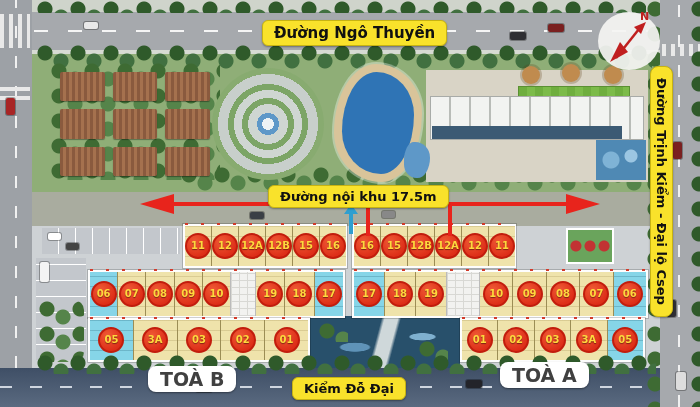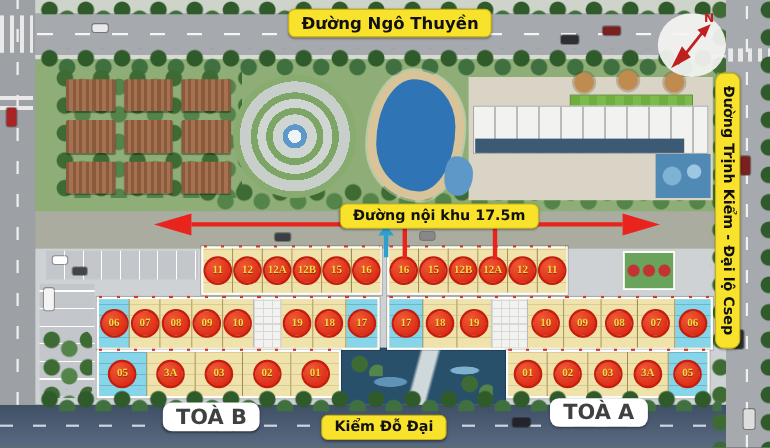--- a/index.html
+++ b/index.html
@@ -73,21 +73,21 @@
   .garden-left{position:absolute;left:38px;top:300px;width:46px;height:62px;border-radius:10px;}
   .car{position:absolute;border-radius:2px;box-shadow:0 0 0 1px rgba(0,0,0,.3);}
   
   .wing{position:absolute;display:flex;border:2px solid #fdfdfd;background:#efe3ab;
     box-shadow:0 0 0 1px rgba(0,0,0,.18);z-index:3;}
   .wing::before{content:"";position:absolute;left:0;top:-3px;width:100%;height:2px;
     background:repeating-linear-gradient(90deg,#d23a2a 0 3px,transparent 3px 16px);}
   .ugroup{display:flex;height:100%;}
   .unit{position:relative;flex:1;min-width:0;background:#efe3ab;border-right:1px solid #9c8d55;
     display:flex;align-items:center;justify-content:center;
-    background-image:repeating-linear-gradient(0deg,transparent 0 9px,rgba(140,120,60,.22) 9px 10px);font-family:Liberation Serif, serif;}
+    background-image:repeating-linear-gradient(0deg,transparent 0 9px,rgba(140,120,60,.22) 9px 10px);}
   .unit:last-child{border-right:none;}
   .unit.blue{background-color:#86d5e8;
     background-image:repeating-linear-gradient(0deg,transparent 0 9px,rgba(30,90,110,.25) 9px 10px);}
   .num{width:26px;height:26px;border-radius:50%;flex:0 0 auto;
     background:radial-gradient(circle at 35% 30%,#ef5a35,#dd2e18 72%);
     border:2px solid #c21d0d;color:#ffd83d;font-weight:bold;font-size:10px;line-height:22px;
     text-align:center;text-shadow:0 1px 1px rgba(0,0,0,.45);}
   .core{width:26px;height:100%;background:#f2f2f0;border-left:1px solid #bbb;border-right:1px solid #bbb;
     background-image:repeating-linear-gradient(0deg,#d8d8d4 0 1px,transparent 1px 7px),
       repeating-linear-gradient(90deg,#d8d8d4 0 1px,transparent 1px 8px);}
@@ -357,21 +357,21 @@
   </svg>
 
   <svg class="compass" viewBox="0 0 66 66">
     <ellipse cx="33" cy="33" rx="31" ry="29" fill="#f4f4f2" opacity="0.93"></ellipse>
     <line x1="20" y1="50" x2="43" y2="21" stroke="#c01f1f" stroke-width="2.5"></line>
     <polygon points="50,14 45,26 38,19" fill="#c01f1f"></polygon>
     <polygon points="14,54 32,44 24,34" fill="#c01f1f"></polygon>
     <text x="44" y="12" font-size="11" font-weight="bold" fill="#c01f1f">N</text>
   </svg>
 
-  <div class="ylabel" style="left:262px;top:8px;font-size:15px;">Đường Ngô Thuyền</div>
-  <div class="ylabel" style="left:268px;top:185px;font-size:13px;margin-left:41px;">Đường nội khu 17.5m</div>
+  <div class="ylabel" style="left:262px;top:20px;font-size:15px;">Đường Ngô Thuyền</div>
+  <div class="ylabel" style="left:268px;top:185px;font-size:13px;">Đường nội khu 17.5m</div>
   <div class="ylabel" style="left:292px;top:377px;font-size:13px;">Kiểm Đỗ Đại</div>
   <div class="ylabel vert" style="left:650px;top:66px;font-size:13px;">Đường Trịnh Kiểm - Đại lộ Csep</div>
 
   <div class="tower-label" style="left:148px;top:366px;">TOÀ B</div>
   <div class="tower-label" style="left:500px;top:362px;">TOÀ A</div>
 
 </div>
 
 </body></html>

